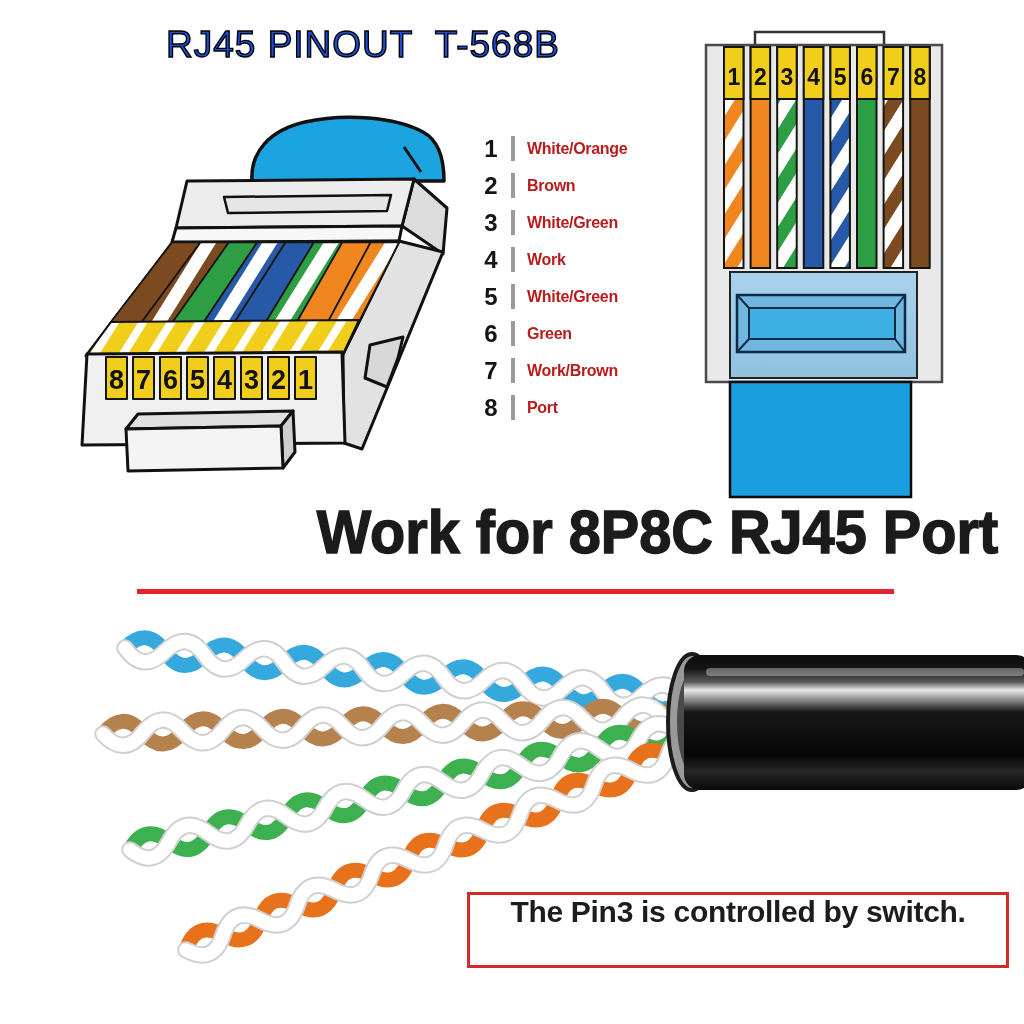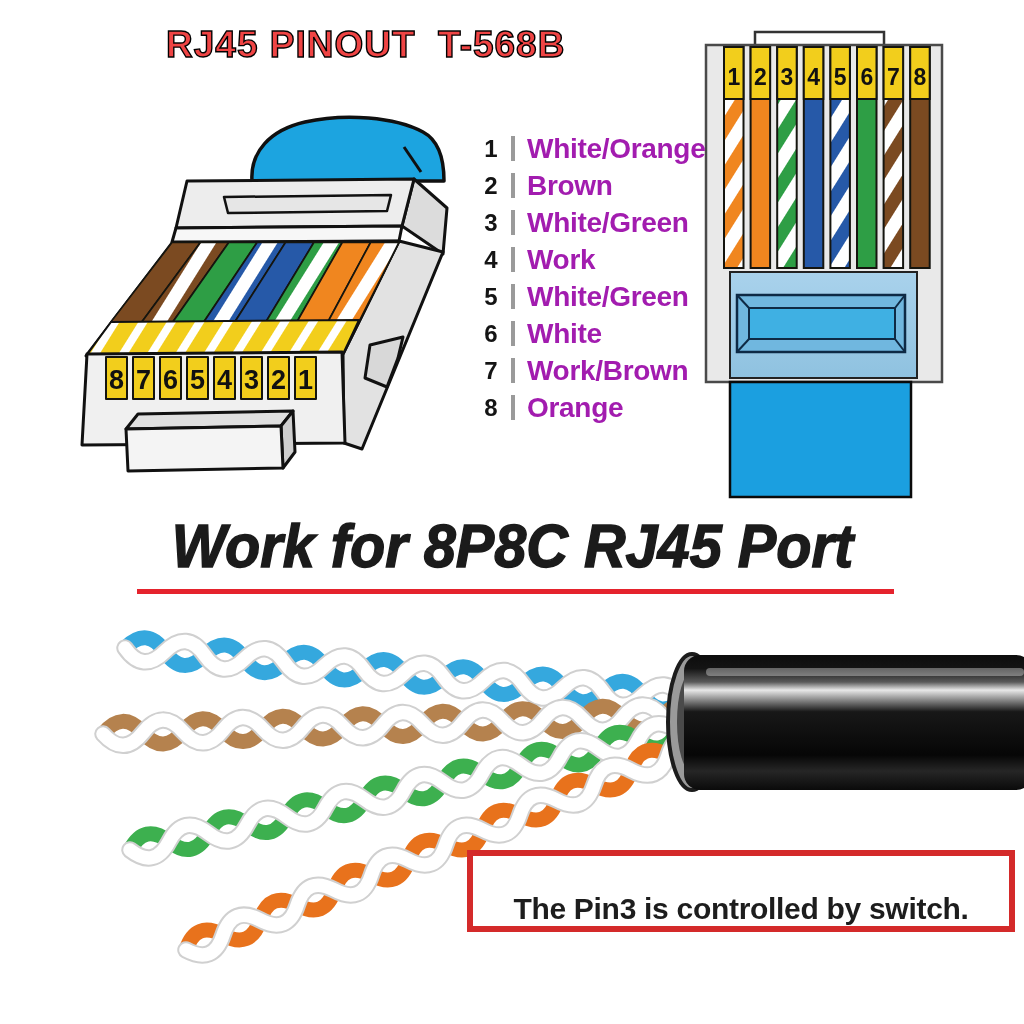--- a/index.html
+++ b/index.html
@@ -1,31 +1,31 @@
 <!DOCTYPE html>
 <html><head>
 <meta charset="utf-8">
 <style>
   html,body{margin:0;padding:0;background:#fff;}
   .page{position:relative;width:1024px;height:1024px;background:#ffffff;overflow:hidden;
         font-family:"Liberation Sans",sans-serif;color:#111;}
   #art{position:absolute;left:0;top:0;width:1024px;height:1024px;}
   svg text{font-family:"Liberation Sans","DejaVu Sans",sans-serif;}
-  .title{position:absolute;left:166px;top:24px;font-size:37px;font-weight:700;
-         letter-spacing:1px;color:#ef4444;-webkit-text-stroke:1.4px #000;white-space:pre;}
+  .title{position:absolute;left:166px;top:24px;font-size:37px;font-weight:400;
+         letter-spacing:1px;color:#1d4ed8;-webkit-text-stroke:1.4px #000;white-space:pre;}
   .pin-list{position:absolute;left:479px;top:130px;}
   .pin-row{height:37px;display:flex;align-items:center;}
   .pin-num{width:24px;text-align:center;font-size:24px;font-weight:700;color:#141414;}
   .pin-sep{width:4px;height:25px;background:#9a9a9a;margin:0 12px 0 8px;}
-  .pin-label{font-size:28px;font-weight:700;letter-spacing:-0.3px;color:#a21caf;}
-  .headline{position:absolute;left:0;top:510px;width:1024px;text-align:center;
-            font-size:62px;font-weight:700;color:#1b1b1b;font-style:italic;-webkit-text-stroke:1.5px #1b1b1b;}
+  .pin-label{font-size:16px;font-weight:700;letter-spacing:-0.3px;color:#b91c1c;}
+  .headline{position:absolute;left:0;top:496px;width:1024px;text-align:right;
+            font-size:62px;font-weight:700;color:#1b1b1b;-webkit-text-stroke:1.5px #1b1b1b;}
   .headline span{display:inline-block;transform:scaleX(0.93);transform-origin:center;white-space:pre;}
-  .note-box{position:absolute;left:467px;top:850px;width:536px;height:70px;background:#fff;
-            border:6px solid #8b5cf6;display:flex;align-items:flex-end;justify-content:center;
+  .note-box{position:absolute;left:467px;top:892px;width:536px;height:70px;background:#fff;
+            border:3px solid #8b5cf6;display:flex;align-items:flex-start;justify-content:center;
             font-size:30px;font-weight:700;color:#1d1d1d;white-space:nowrap;letter-spacing:-0.3px;}
 </style>
 </head>
 <body>
 
 <div class="page">
 
   <svg id="art" viewBox="0 0 1024 1024">
     <defs>
       <pattern id="st-orange" patternUnits="userSpaceOnUse" width="26" height="26" patternTransform="rotate(-58)">
@@ -205,31 +205,31 @@
         <span class="pin-label">Work</span>
       </div>
       <div class="pin-row">
         <span class="pin-num">5</span>
         <span class="pin-sep"></span>
         <span class="pin-label">White/Green</span>
       </div>
       <div class="pin-row">
         <span class="pin-num">6</span>
         <span class="pin-sep"></span>
-        <span class="pin-label">White</span>
+        <span class="pin-label">Green</span>
       </div>
       <div class="pin-row">
         <span class="pin-num">7</span>
         <span class="pin-sep"></span>
         <span class="pin-label">Work/Brown</span>
       </div>
       <div class="pin-row">
         <span class="pin-num">8</span>
         <span class="pin-sep"></span>
-        <span class="pin-label">Orange</span>
+        <span class="pin-label">Port</span>
       </div>
     </div>
 
   <div class="headline"><span>Work for 8P8C RJ45 Port</span></div>
 
   <div class="note-box" style="border-color: rgb(212, 42, 42);">
     <span>The Pin3 is controlled by switch.</span>
   </div>
 </div>
 

